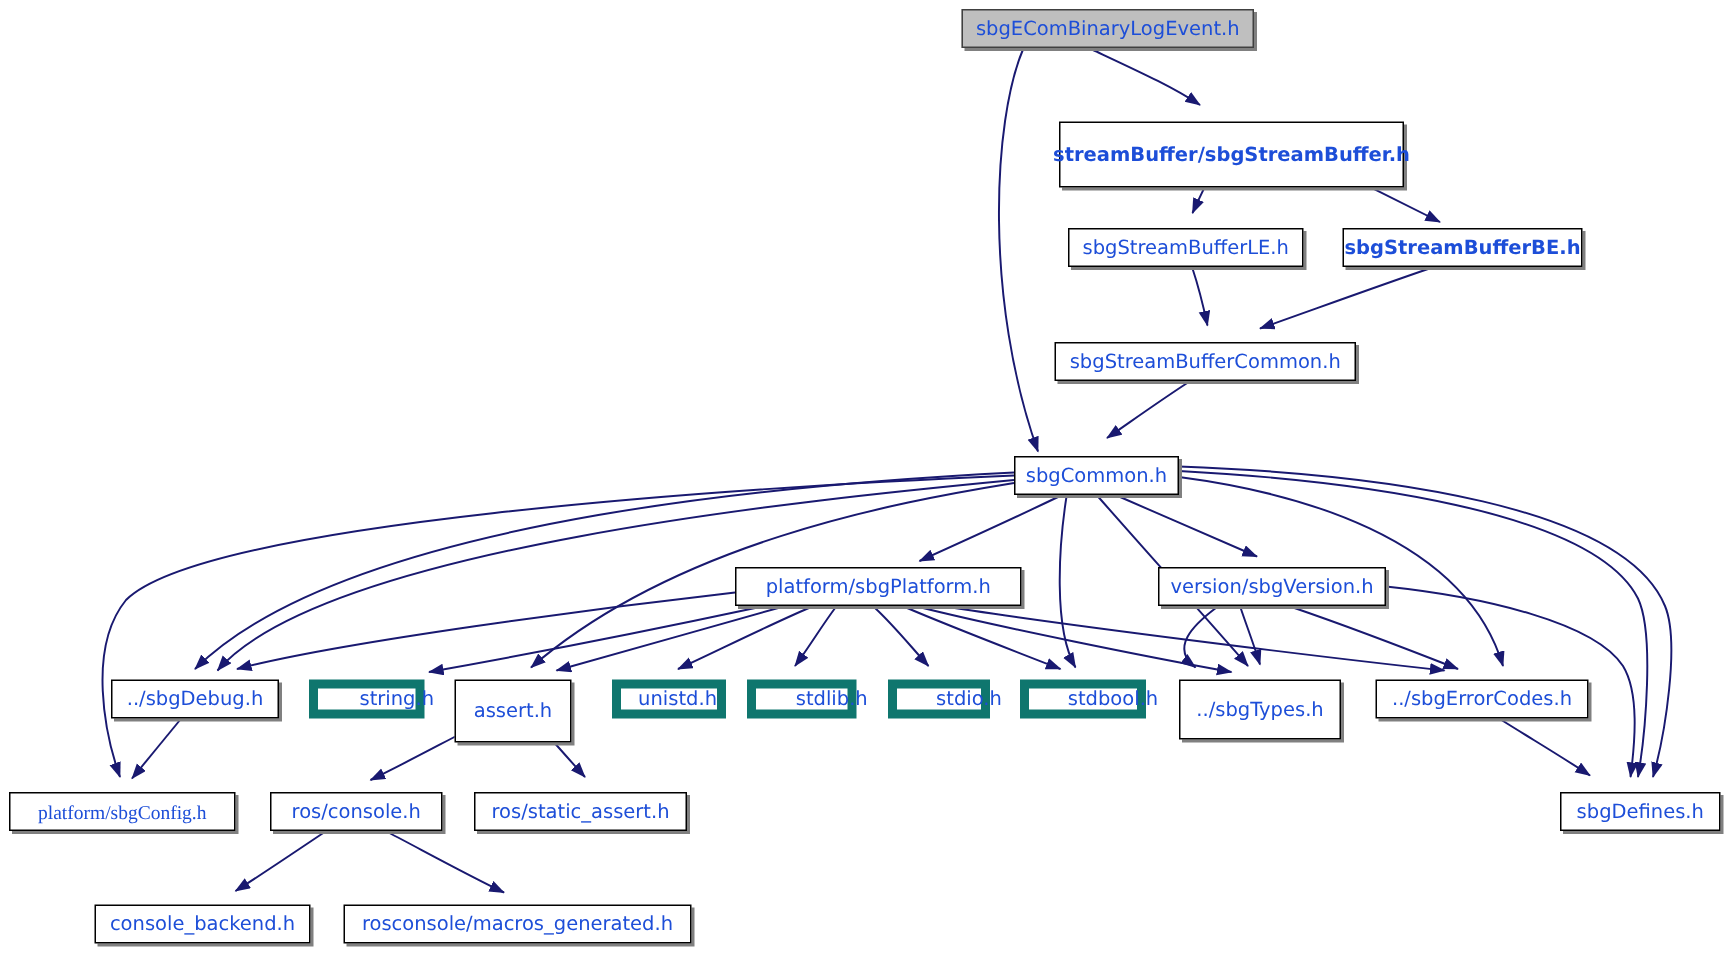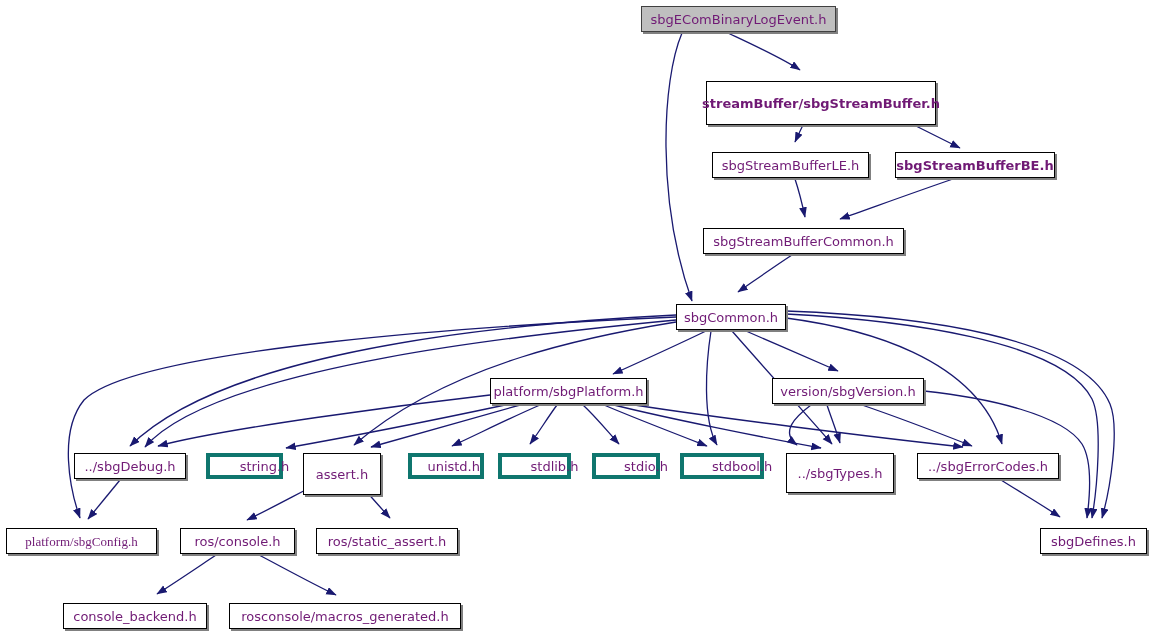--- a/index.html
+++ b/index.html
@@ -1,22 +1,22 @@
 <!DOCTYPE html>
 <html><head>
 <meta charset="utf-8">
 <style>
   html,body{margin:0;padding:0;background:#ffffff;}
   #canvas{position:relative;width:1153px;height:635px;background:#ffffff;
           font-family:"DejaVu Sans","Liberation Sans",sans-serif;overflow:hidden;}
   svg.edges{position:absolute;left:0;top:0;width:1153px;height:635px;}
   .node{position:absolute;box-sizing:border-box;display:flex;align-items:center;
         justify-content:center;background:#ffffff;border:1px solid #000000;
-        font-size:13px;color:#701a75;white-space:nowrap;line-height:1;}
-  .node.sys{border:4px solid #0f766e;padding-left:40px;}
+        font-size:13px;color:#1d4ed8;white-space:nowrap;line-height:1;}
+  .node.sys{border:6px solid #0f766e;padding-left:40px;}
   .node.root{background:#bfbfbf;border:1px solid #404040;}
   .node.shadowed{box-shadow:2px 2px 0 0 #808080;}
 </style>
 </head>
 <body>
 
 <div id="canvas">
   <svg class="edges" viewBox="0 0 1153 635" xmlns="http://www.w3.org/2000/svg">
     <defs>
       <marker id="arrowhead" markerWidth="9" markerHeight="9" refX="7.5" refY="3" orient="auto" markerUnits="strokeWidth">
@@ -75,21 +75,21 @@
       </div>
       <div class="node shadowed" style="left: 895px; top: 152px; width: 160px; height: 26px; font-weight: bold;">
         <span>sbgStreamBufferBE.h</span>
       </div>
       <div class="node shadowed" style="left: 703px; top: 228px; width: 201px; height: 26px;">
         <span>sbgStreamBufferCommon.h</span>
       </div>
       <div class="node shadowed" style="left: 676px; top: 304px; width: 110px; height: 26px;">
         <span>sbgCommon.h</span>
       </div>
-      <div class="node shadowed" style="left: 490px; top: 378px; width: 157px; height: 26px;">
+      <div class="node shadowed" style="left: 490px; top: 378px; width: 191px; height: 26px;">
         <span>platform/sbgPlatform.h</span>
       </div>
       <div class="node shadowed" style="left: 772px; top: 378px; width: 152px; height: 26px;">
         <span>version/sbgVersion.h</span>
       </div>
       <div class="node shadowed" style="left: 74px; top: 453px; width: 112px; height: 26px;">
         <span>../sbgDebug.h</span>
       </div>
       <div class="node sys" style="left: 206px; top: 453px; width: 77px; height: 26px;">
         <span>string.h</span>

